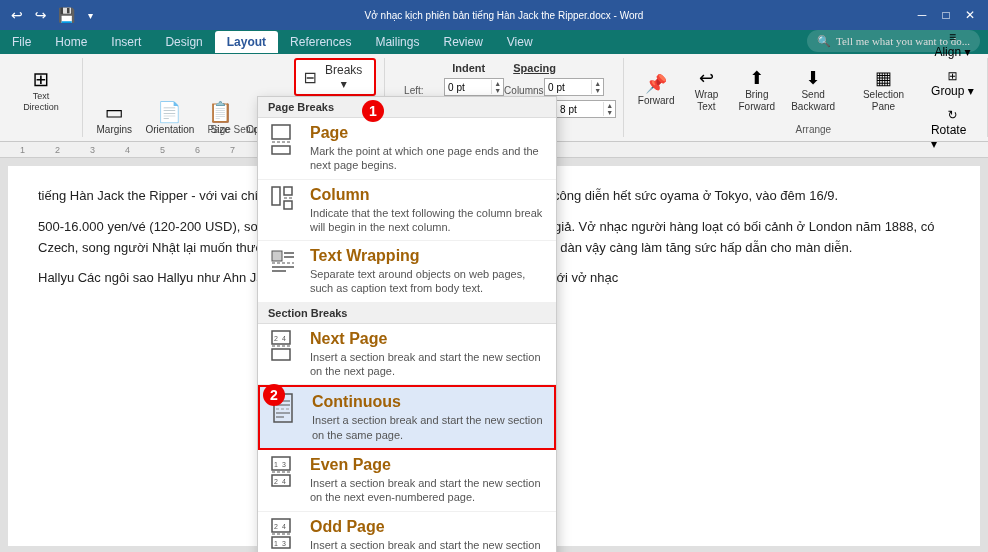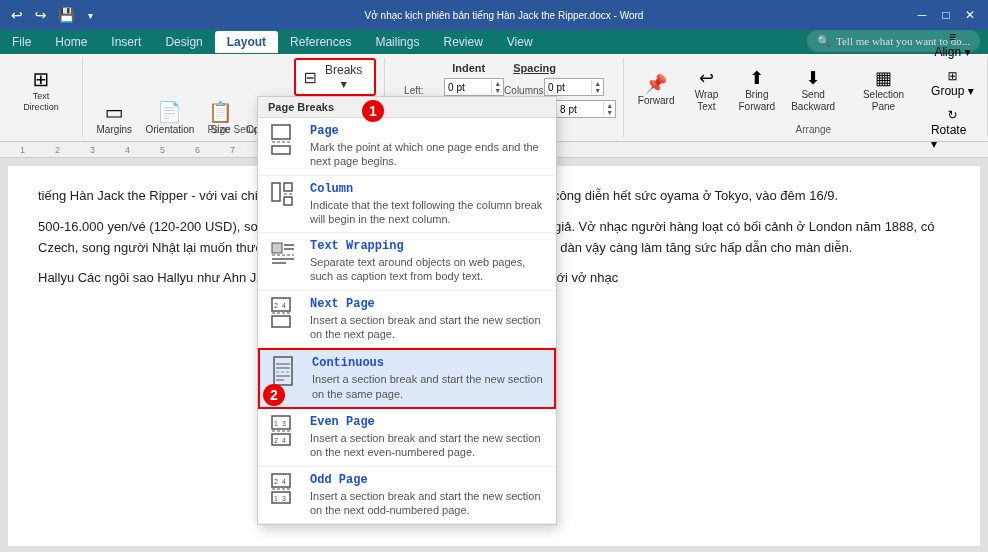--- a/index.html
+++ b/index.html
@@ -171,21 +171,21 @@
       width: 32px;
       height: 32px;
       display: flex;
       align-items: center;
       justify-content: center;
       flex-shrink: 0;
       font-size: 20px;
       color: #555;
     }
     .dropdown-item-text { flex: 1; }
-    .dropdown-item-title { font-weight: 600; color: #1d4ed8; font-size: 12px; font-family: Liberation Mono, monospace; }
+    .dropdown-item-title { font-weight: 600; color: #a16207; font-size: 16px; }
     .dropdown-item-desc { color: #555; font-size: 11px; margin-top: 2px; line-height: 1.3; }
 
     
     .badge-circle {
       width: 22px;
       height: 22px;
       background: #e00;
       color: white;
       border-radius: 50%;
       font-size: 14px;
@@ -462,20 +462,21 @@
         <line x1="2" y1="20" x2="24" y2="20" stroke="#555" stroke-width="1.5"></line>
         <line x1="2" y1="24" x2="16" y2="24" stroke="#555" stroke-width="1.5"></line>
       </svg>
     </div>
     <div class="dropdown-item-text">
       <div class="dropdown-item-title">Text Wrapping</div>
       <div class="dropdown-item-desc">Separate text around objects on web pages, such as caption text from body text.</div>
     </div>
   </div>
 
+  <div class="dropdown-section-title">Section Breaks</div>
 
   <div class="dropdown-item">
     <div class="dropdown-item-icon">
       <svg width="28" height="32" viewBox="0 0 28 32">
         <rect x="2" y="1" width="18" height="13" fill="none" stroke="#555" stroke-width="1.5"></rect>
         <text x="4" y="11" font-size="7" fill="#555">2</text>
         <text x="12" y="11" font-size="7" fill="#555">4</text>
         <line x1="2" y1="16" x2="20" y2="16" stroke="#555" stroke-width="1" stroke-dasharray="3,2"></line>
         <rect x="2" y="19" width="18" height="11" fill="none" stroke="#555" stroke-width="1.5"></rect>
       </svg>

